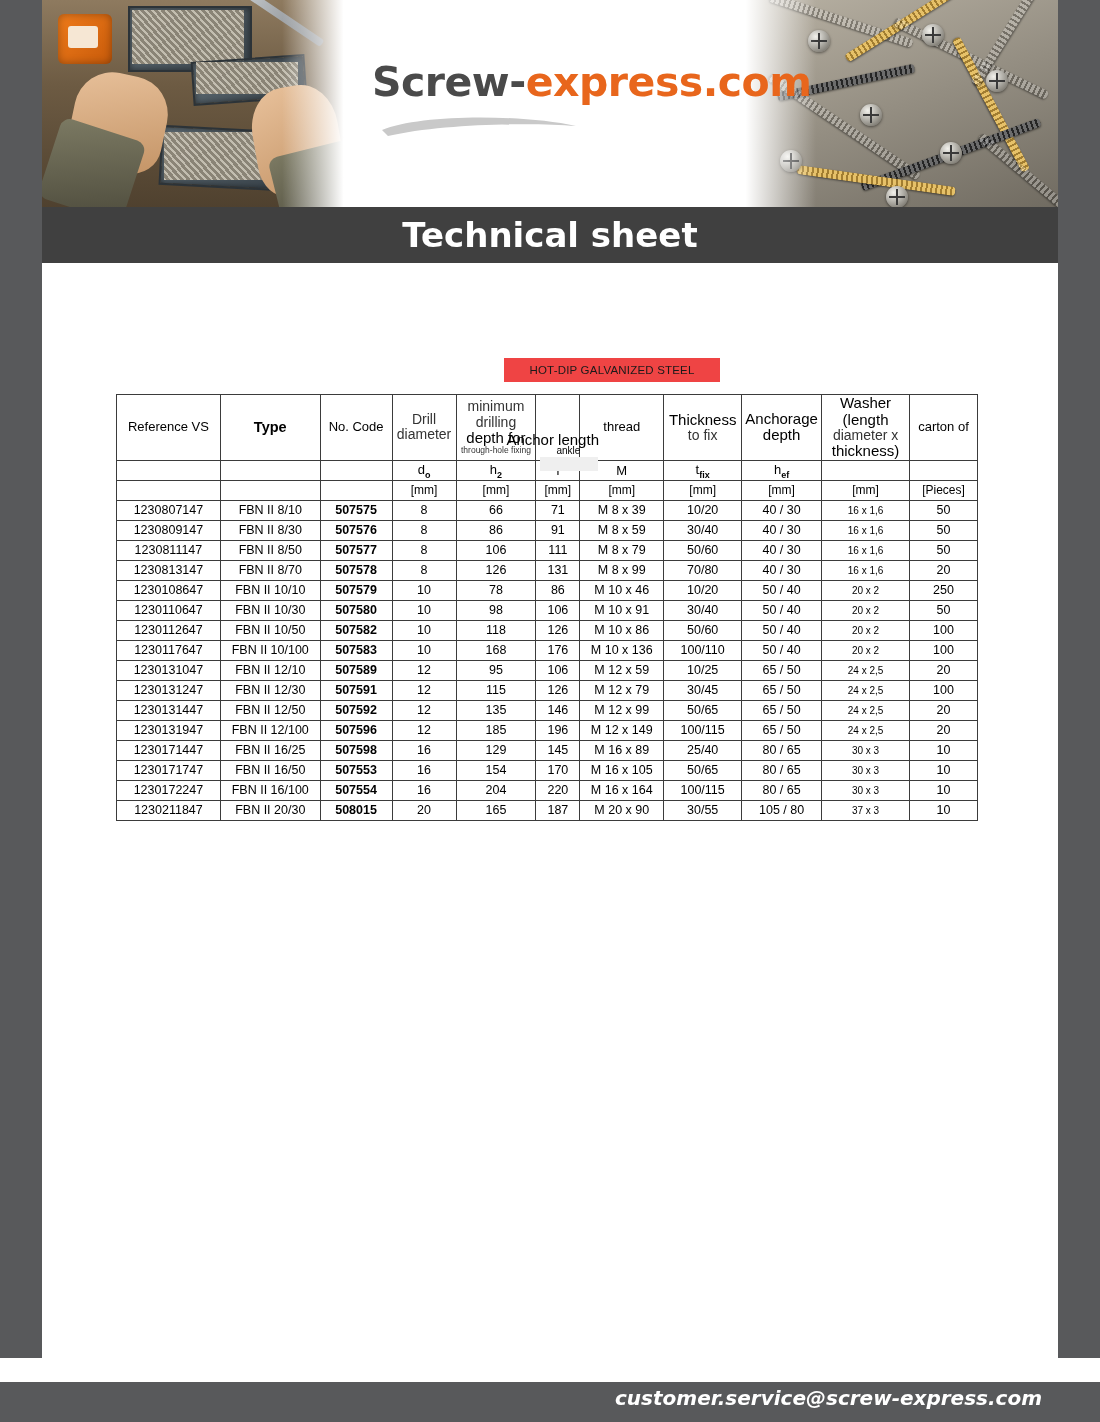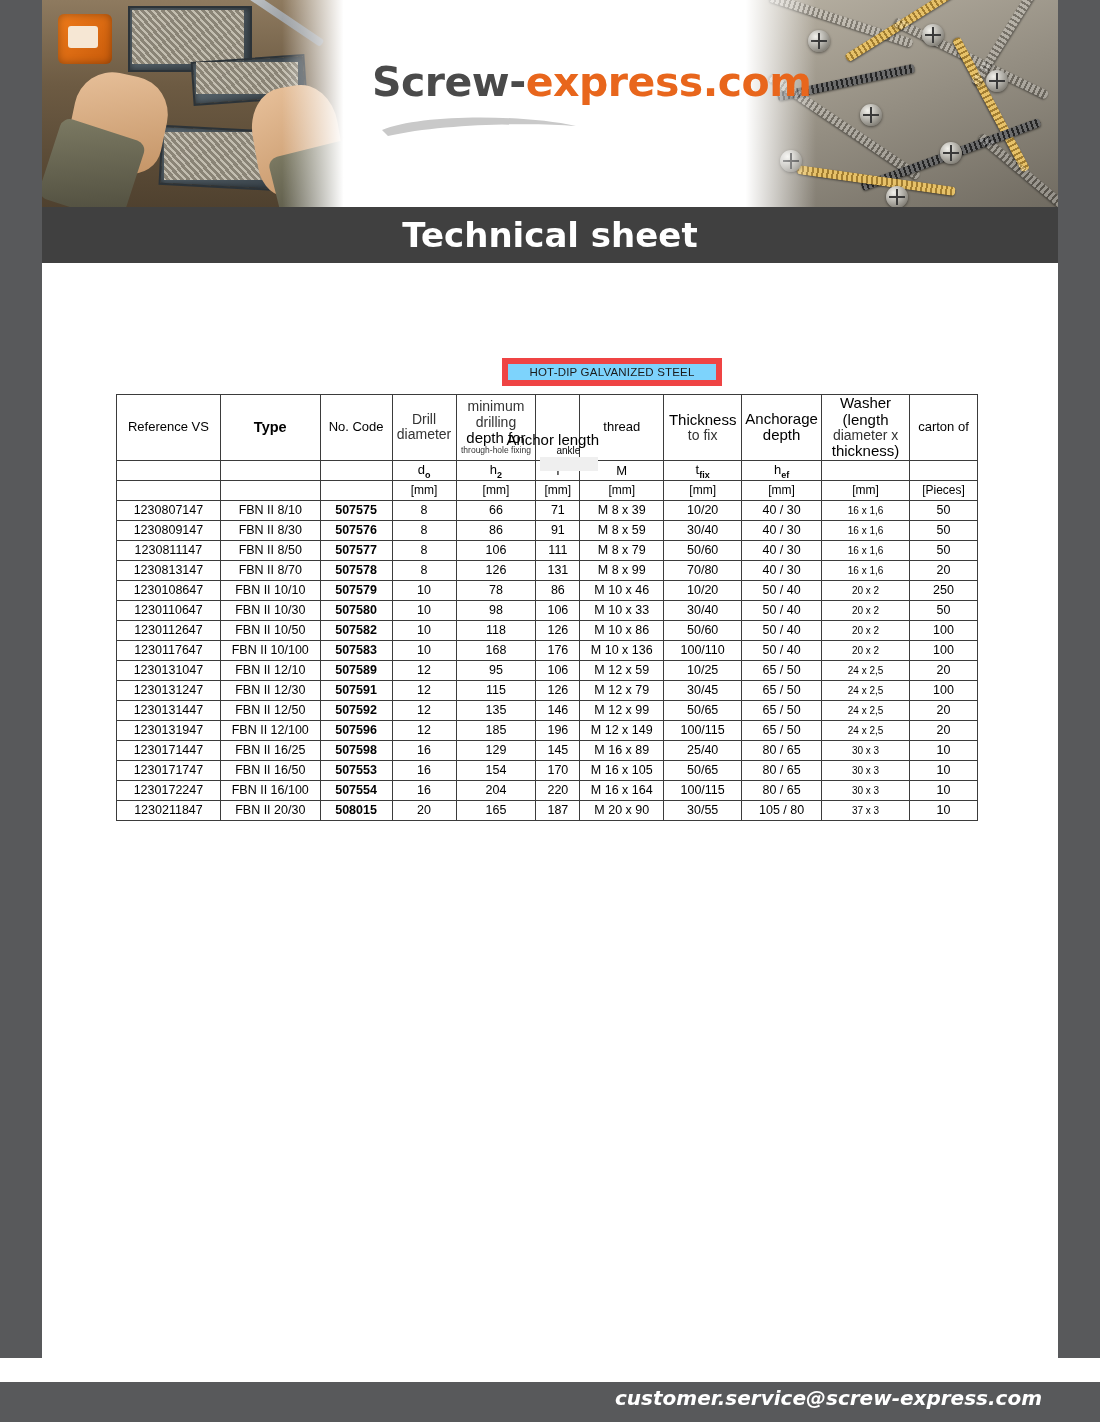--- a/index.html
+++ b/index.html
@@ -205,22 +205,22 @@
     top: 95px;
     width: 240px;
     text-align: center;
   }
   .material-label {
     display: inline-block;
     font-size: 11.5px;
     color: #1a1a1a;
     letter-spacing: 0.2px;
     padding: 2px 21px;
-    background: #7dd3fc;
-    border: 6px solid #ef4444;
+    background: #ef4444;
+    border: 4px solid #ef4444;
   }
 
   
   .table-wrap {
     position: absolute;
     left: 74px;
     top: 131px;
     width: 862px;
   }
   table.tech {
@@ -570,21 +570,21 @@
             <td class="wcell">20 x 2</td>
             <td>250</td>
           </tr>
           <tr>
             <td>1230110647</td>
             <td>FBN II 10/30</td>
             <td class="code">507580</td>
             <td>10</td>
             <td>98</td>
             <td>106</td>
-            <td>M 10 x 33</td>
+            <td>M 10 x 91</td>
             <td>30/40</td>
             <td>50 / 40</td>
             <td class="wcell">20 x 2</td>
             <td>50</td>
           </tr>
           <tr>
             <td>1230112647</td>
             <td>FBN II 10/50</td>
             <td class="code">507582</td>
             <td>10</td>

